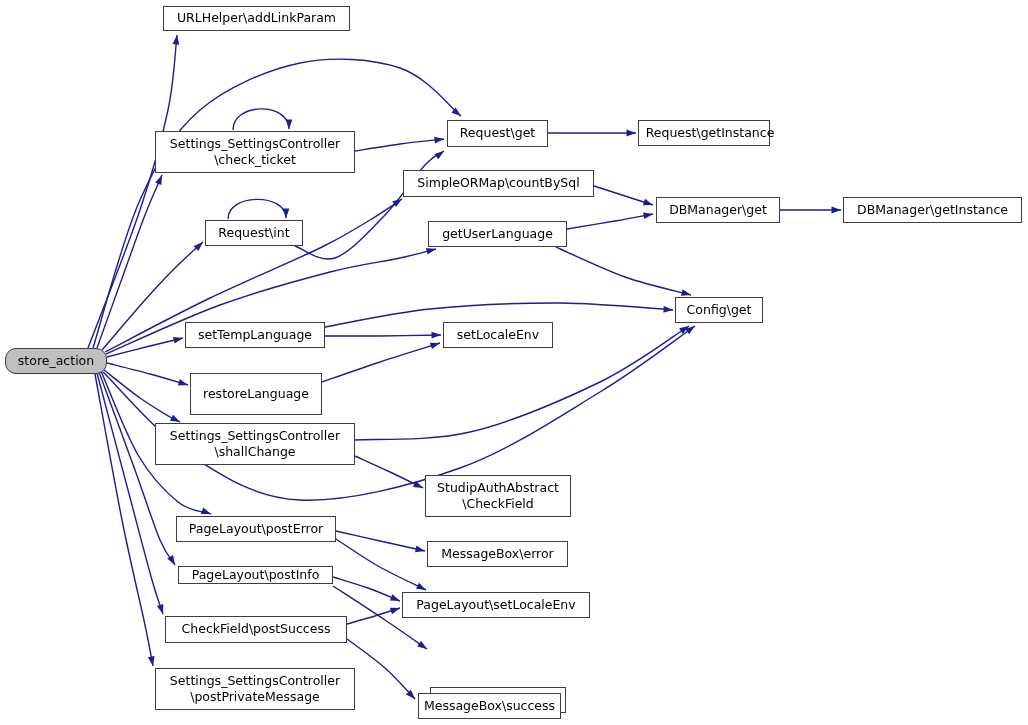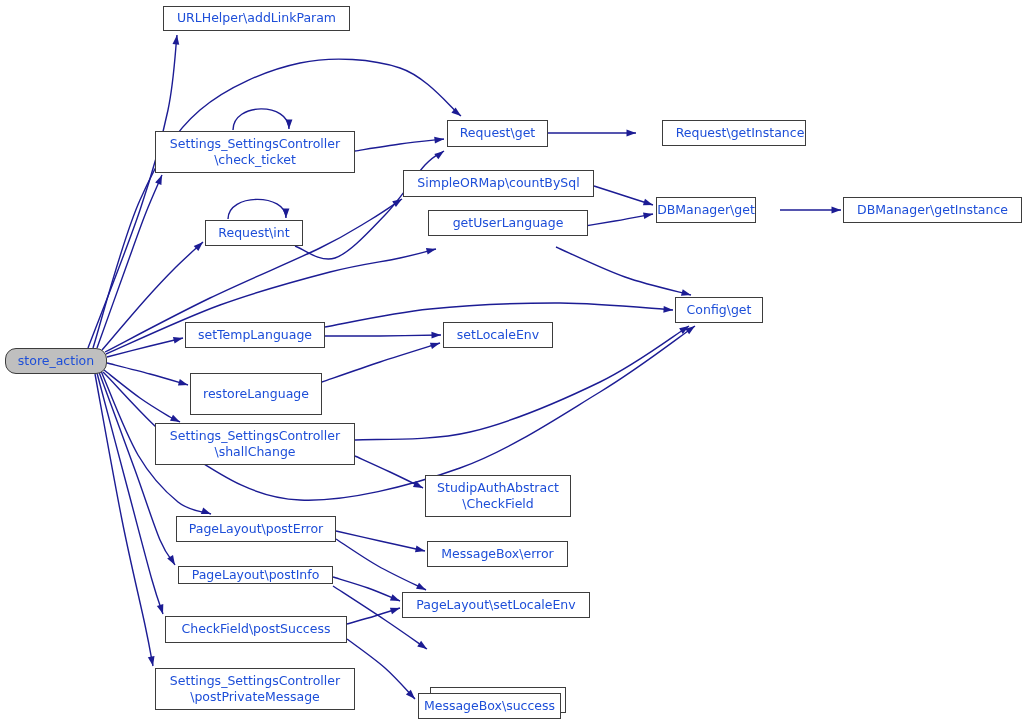--- a/index.html
+++ b/index.html
@@ -1,20 +1,20 @@
 <!DOCTYPE html>
 <html><head>
 <meta charset="utf-8">
 <style>
   html,body{margin:0;padding:0;background:#ffffff;}
   .graph{position:relative;width:1028px;height:725px;background:#ffffff;overflow:hidden;
          font-family:"DejaVu Sans","Liberation Sans",sans-serif;}
   .graph svg{position:absolute;left:0;top:0;}
   .node{position:absolute;box-sizing:border-box;background:#ffffff;
-        border:1.5px solid #3d3d3d;color:#1d4ed8;
+        border:1.5px solid #3d3d3d;color:#000000;
         display:flex;align-items:center;justify-content:center;
         text-align:center;font-size:12.5px;line-height:1.3;
         white-space:pre-line;cursor:pointer;}
   .node.root{background:#bfbfbf;cursor:default;border-radius:11px;}
   path.edge{fill:none;stroke-width:1.4px;}
   polygon.arrow{stroke:none;}
 </style>
 </head>
 <body>
 
@@ -89,25 +89,25 @@
       <path d="M347,639 C353.3333333333333,643.8333333333334 373.6666666666667,658 385,668 C396.3333333333333,678 410,693.8333333333334 415,699" class="edge" stroke="#1c1c94"></path>
       <polygon points="415,699 405.9502491565911,694.537712506772 410.83674372060386,689.8088467996628" class="arrow" fill="#1c1c94"></polygon>
     </svg>
   <div id="node-layer">
       <div class="node root" style="left: 5px; top: 348px; width: 102px; height: 26px;">store_action</div>
       <div class="node" style="left: 163px; top: 6px; width: 187px; height: 25px;">URLHelper\addLinkParam</div>
       <div class="node" style="left: 155px; top: 131px; width: 200px; height: 42px;">Settings_SettingsController
 \check_ticket</div>
       <div class="node" style="left: 205px; top: 220px; width: 98px; height: 26px;">Request\int</div>
       <div class="node" style="left: 447px; top: 120px; width: 101px; height: 27px;">Request\get</div>
-      <div class="node" style="left: 662px; top: 120px; width: 144px; height: 26px; padding-left: 12px;">Request\getInstance</div>
+      <div class="node" style="left: 638px; top: 120px; width: 132px; height: 26px; padding-left: 12px;">Request\getInstance</div>
       <div class="node" style="left: 403px; top: 170px; width: 191px; height: 27px;">SimpleORMap\countBySql</div>
-      <div class="node" style="left: 656px; top: 197px; width: 100px; height: 26px;">DBManager\get</div>
+      <div class="node" style="left: 656px; top: 197px; width: 124px; height: 26px;">DBManager\get</div>
       <div class="node" style="left: 843px; top: 197px; width: 179px; height: 26px;">DBManager\getInstance</div>
-      <div class="node" style="left: 428px; top: 210px; width: 160px; height: 26px;">getUserLanguage</div>
+      <div class="node" style="left: 428px; top: 221px; width: 139px; height: 26px;">getUserLanguage</div>
       <div class="node" style="left: 675px; top: 297px; width: 88px; height: 26px;">Config\get</div>
       <div class="node" style="left: 185px; top: 322px; width: 140px; height: 26px;">setTempLanguage</div>
       <div class="node" style="left: 443px; top: 322px; width: 110px; height: 26px;">setLocaleEnv</div>
       <div class="node" style="left: 190px; top: 373px; width: 132px; height: 42px;">restoreLanguage</div>
       <div class="node" style="left: 155px; top: 423px; width: 200px; height: 42px;">Settings_SettingsController
 \shallChange</div>
       <div class="node" style="left: 425px; top: 475px; width: 146px; height: 42px;">StudipAuthAbstract
 \CheckField</div>
       <div class="node" style="left: 176px; top: 516px; width: 160px; height: 26px;">PageLayout\postError</div>
       <div class="node" style="left: 427px; top: 541px; width: 141px; height: 26px;">MessageBox\error</div>

